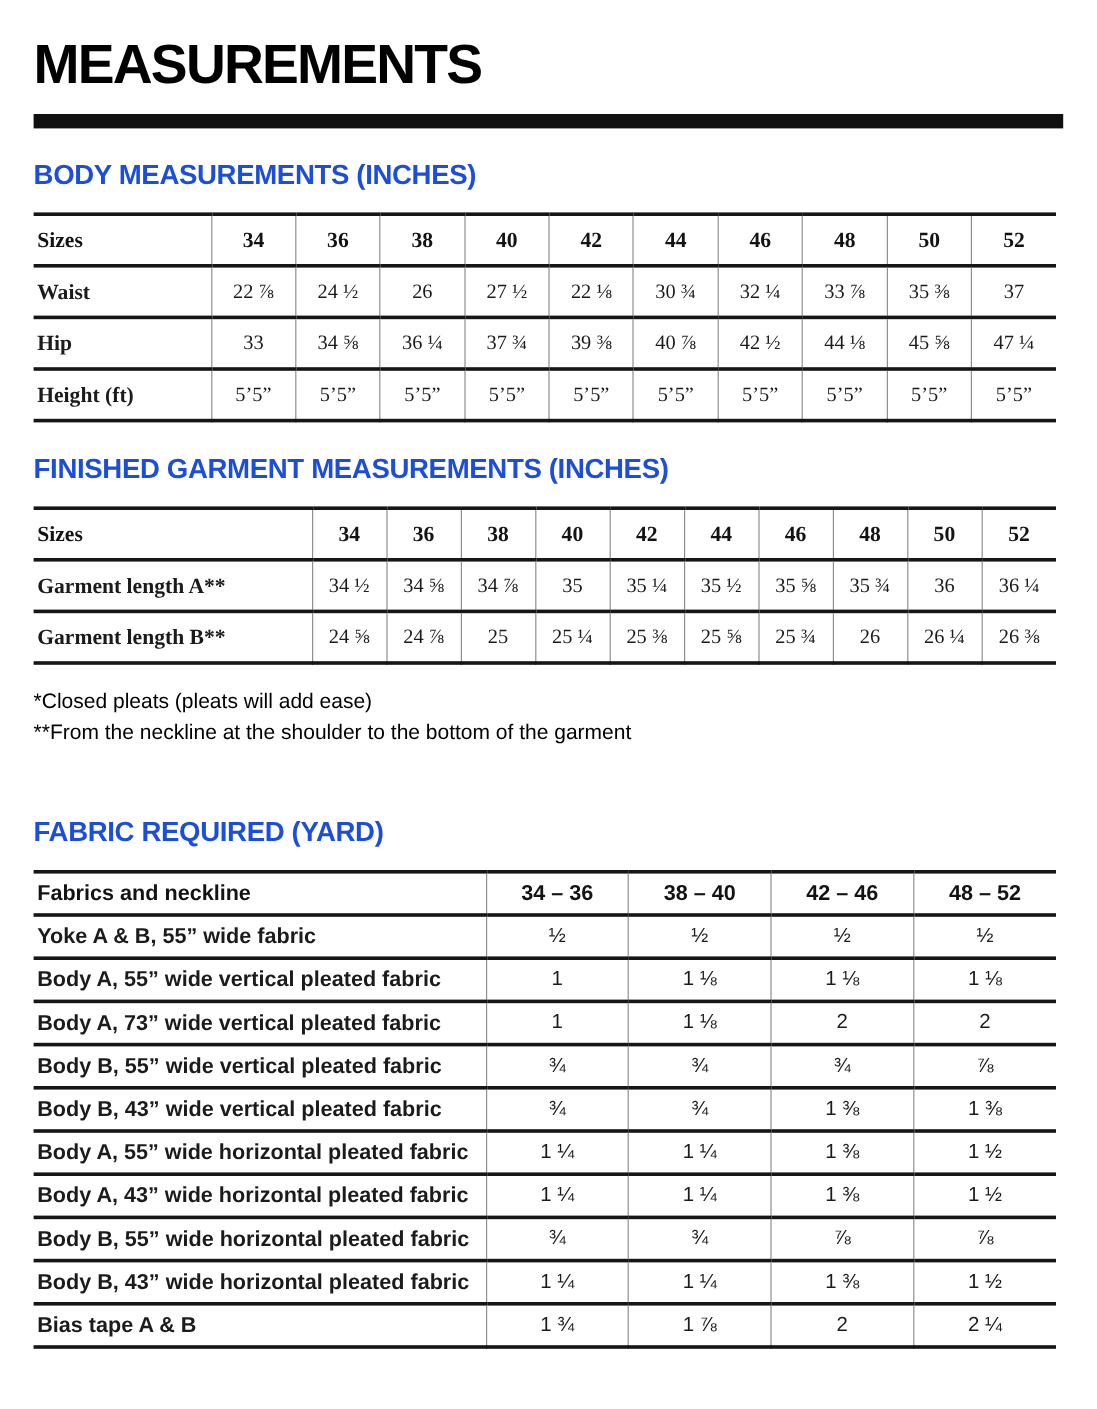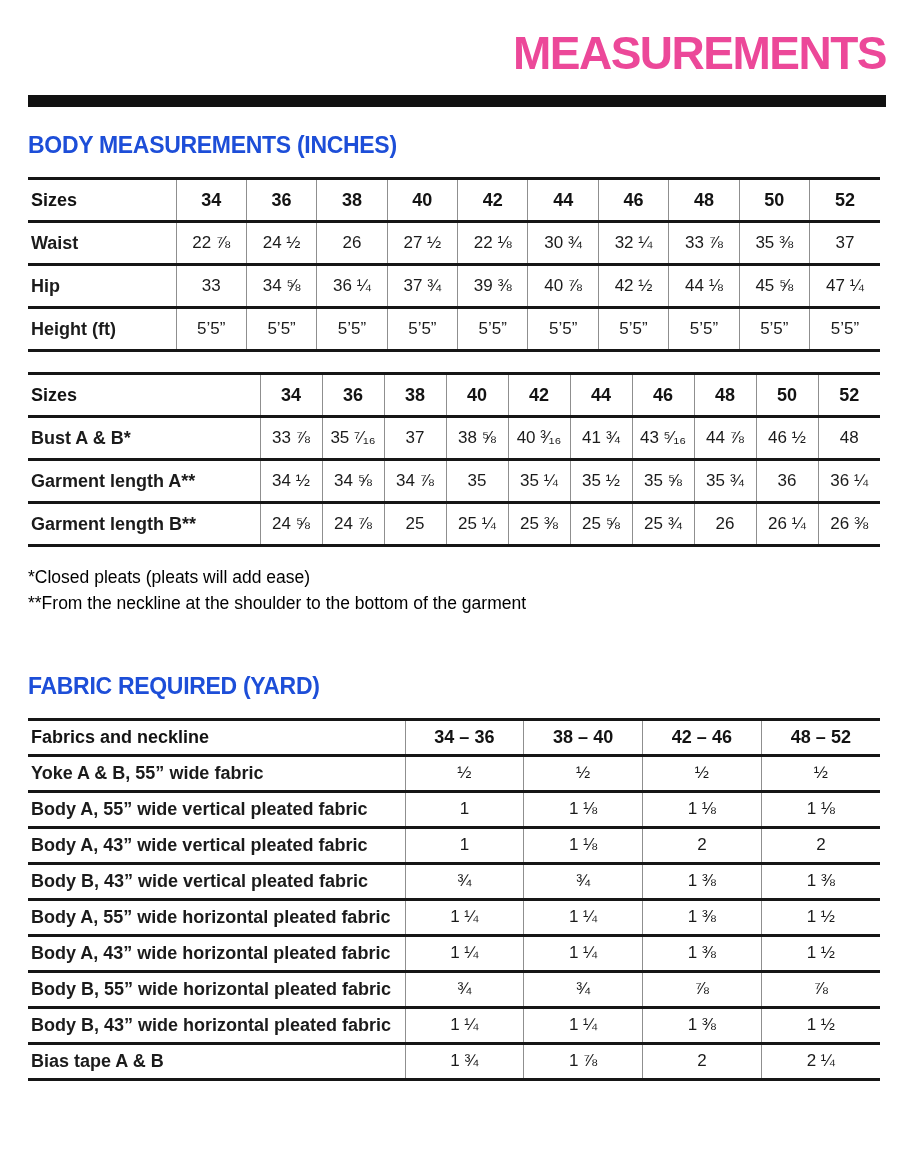--- a/index.html
+++ b/index.html
@@ -14,22 +14,21 @@
     min-height: 1174px;
     background: #ffffff;
     padding: 24px 28px 30px 28px;
   }
   h1.page-title {
     margin: 6px 0 0 0;
     font-size: 46px;
     line-height: 1.0;
     font-weight: 700;
     letter-spacing: -1.5px;
-    color: #ec4899;
-    text-align: right;
+    color: #000000;
   }
   .title-rule {
     margin-top: 19px;
     height: 12px;
     width: 858px;
     background: #111111;
   }
   h2.section-heading {
     margin: 27px 0 0 0;
     font-size: 23px;
@@ -58,21 +57,21 @@
     white-space: nowrap;
   }
   table.meas tr > *:not(:first-child) { border-left: 1px solid #8f8f8f; }
   table.meas thead th { font-weight: 700; font-size: 18px; color: #131313; }
   table.meas th.row-label {
     text-align: left;
     padding-left: 3px;
     font-size: 18px;
   }
   table.meas tbody th.row-label { font-weight: 700; }
-  .table-body tr, .table-garment tr { height: 43px; }
+  .table-body tr, .table-garment tr { height: 43px; font-family: Liberation Serif, serif; }
   .table-fabric tr { height: 36px; }
   .table-body th.row-label { width: 148px; }
   .table-garment th.row-label { width: 232px; }
   .table-fabric th.row-label { width: 377px; }
   .table-fabric tbody th.row-label { font-weight: 400; }
   .table-garment { margin-top: 17px; }
   .table-fabric { margin-top: 17px; }
   .footnotes { margin-top: 18px; }
   .footnotes p {
     margin: 0;
@@ -145,51 +144,39 @@
             <td>5’5”</td>
             <td>5’5”</td>
             <td>5’5”</td>
             <td>5’5”</td>
           </tr>
         </tbody>
       </table>
   </section>
 
   <section>
+    <h2 class="section-heading">FINISHED GARMENT MEASUREMENTS (INCHES)</h2>
     <table class="meas table-garment">
         <thead>
           <tr>
             <th class="row-label">Sizes</th>
             <th>34</th>
             <th>36</th>
             <th>38</th>
             <th>40</th>
             <th>42</th>
             <th>44</th>
             <th>46</th>
             <th>48</th>
             <th>50</th>
             <th>52</th>
           </tr>
         </thead>
         <tbody>
           <tr>
-            <th class="row-label">Bust A &amp; B*</th>
-            <td>33 ⅞</td>
-            <td>35 ⁷⁄₁₆</td>
-            <td>37</td>
-            <td>38 ⅝</td>
-            <td>40 ³⁄₁₆</td>
-            <td>41 ¾</td>
-            <td>43 ⁵⁄₁₆</td>
-            <td>44 ⅞</td>
-            <td>46 ½</td>
-            <td>48</td>
-          </tr>
-          <tr>
             <th class="row-label">Garment length A**</th>
             <td>34 ½</td>
             <td>34 ⅝</td>
             <td>34 ⅞</td>
             <td>35</td>
             <td>35 ¼</td>
             <td>35 ½</td>
             <td>35 ⅝</td>
             <td>35 ¾</td>
             <td>36</td>
@@ -237,25 +224,32 @@
             <td>½</td>
           </tr>
           <tr>
             <th class="row-label">Body A, 55” wide vertical pleated fabric</th>
             <td>1</td>
             <td>1 ⅛</td>
             <td>1 ⅛</td>
             <td>1 ⅛</td>
           </tr>
           <tr>
-            <th class="row-label">Body A, 43” wide vertical pleated fabric</th>
+            <th class="row-label">Body A, 73” wide vertical pleated fabric</th>
             <td>1</td>
             <td>1 ⅛</td>
             <td>2</td>
             <td>2</td>
+          </tr>
+          <tr>
+            <th class="row-label">Body B, 55” wide vertical pleated fabric</th>
+            <td>¾</td>
+            <td>¾</td>
+            <td>¾</td>
+            <td>⅞</td>
           </tr>
           <tr>
             <th class="row-label">Body B, 43” wide vertical pleated fabric</th>
             <td>¾</td>
             <td>¾</td>
             <td>1 ⅜</td>
             <td>1 ⅜</td>
           </tr>
           <tr>
             <th class="row-label">Body A, 55” wide horizontal pleated fabric</th>

